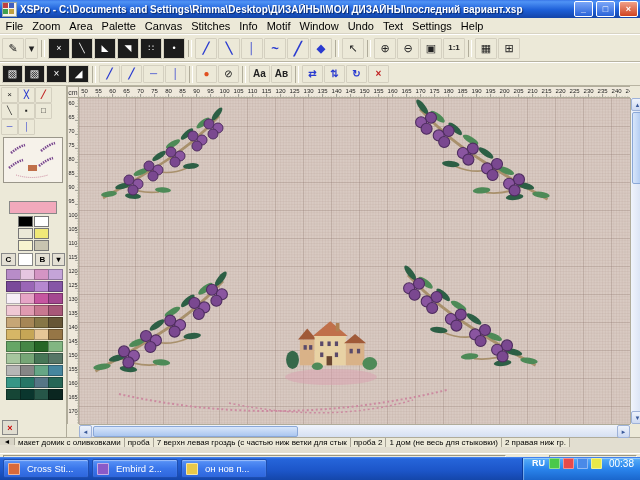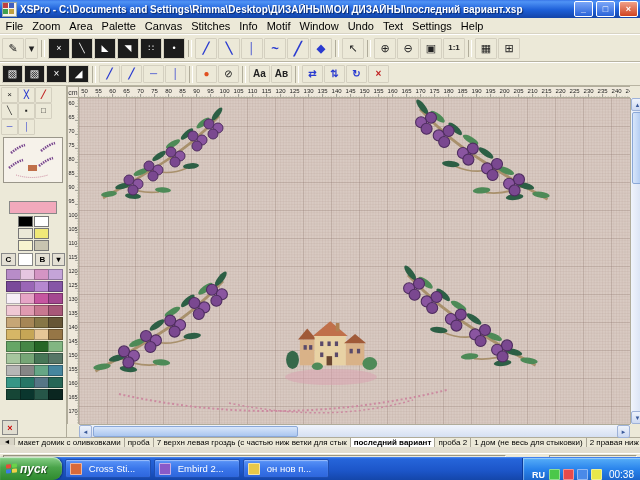--- a/index.html
+++ b/index.html
@@ -81,21 +81,21 @@
     background:linear-gradient(180deg,#4a8cf6 0%,#2665da 8%,#1c55c8 60%,#1446aa 100%)}
   .start-btn{height:23px;flex:none;padding:0 15px 0 6px;border-radius:0 9px 9px 0;display:flex;align-items:center;gap:3px;color:#fff;font-weight:bold;font-style:italic;font-size:12px;
     background:linear-gradient(180deg,#8cd28c 0%,#4aa44a 45%,#2f8a2f 100%);box-shadow:inset 0 1px 1px rgba(255,255,255,.6),1px 0 2px rgba(0,0,0,.4);text-shadow:1px 1px 1px #1a4a1a}
   .win-flag{display:grid;grid-template-columns:5px 5px;grid-template-rows:4px 4px;gap:1px;transform:skewY(-6deg)}
   .win-flag i{display:block;border-radius:1px}
   .task-buttons{display:flex;align-items:center;flex:none}
   .task-btn{width:86px;height:19px;margin-left:3px;padding:0 4px;box-sizing:border-box;border:1px solid #1e4eb0;border-radius:2px;display:flex;align-items:center;gap:7px;color:#fff;font-size:9.5px;overflow:hidden;white-space:nowrap;
     background:linear-gradient(180deg,#5a94f8,#3a76ea 50%,#2e66dc);box-shadow:inset 0 1px 1px rgba(255,255,255,.4)}
   .task-icon{width:10px;height:10px;border-radius:1px;flex:none;border:1px solid rgba(255,255,255,.5)}
   .task-label{overflow:hidden}
-  .tray{margin-left:auto;height:22px;display:flex;align-items:flex-end;gap:4px;padding:0 6px 0 9px;color:#fff;
+  .tray{margin-left:auto;height:22px;display:flex;align-items:flex-start;gap:4px;padding:0 6px 0 9px;color:#fff;
     background:linear-gradient(180deg,#57aef8 0%,#2a84ec 50%,#1a66cc 100%);border-left:1px solid #0a3a9a;box-shadow:inset 1px 1px 1px rgba(255,255,255,.4)}
   .tray-lang{font-size:9px;font-weight:bold}
   .tray-ico{width:9px;height:9px;border-radius:1px;flex:none;border:1px solid rgba(255,255,255,.4)}
   .tray-clock{font-size:10px;padding-left:3px}
 </style>
 </head>
 <body>
 
 <div class="screen">
 
@@ -734,42 +734,32 @@
       </div>
       <div class="scroll-corner"></div>
     </div>
   </div>
 
   <div class="tabbar" id="tabbar">
     <span class="tab-scroll">◄</span>
   <span class="tab">макет домик с оливковками</span>
       <span class="tab">проба</span>
       <span class="tab">7 верхн левая гроздь (с частью ниж ветки для стык</span>
-      <span class="tab active">последний вариант</span>
       <span class="tab">проба 2</span>
       <span class="tab">1 дом (не весь для стыковки)</span>
       <span class="tab">2 правая ниж гр.</span>
     </div>
 
   <div class="statusbar">
     <span class="status-left"></span>
     <span class="status-colour">Colour:</span>
     <span class="status-color-box"></span>
   </div>
 
   <div class="taskbar">
-    <span class="start-btn">
-      <span class="win-flag">
-        <i style="background:#e84a3a"></i>
-          <i style="background:#6ad24a"></i>
-          <i style="background:#3a7ae8"></i>
-          <i style="background:#f0d24a"></i>
-      </span>
-      <span>пуск</span>
-    </span>
     <span class="task-buttons" id="taskButtons">
         <span class="task-btn">
           <span class="task-icon" style="background: rgb(216, 106, 58);"></span>
           <span class="task-label">Cross Sti...</span>
         </span>
         <span class="task-btn">
           <span class="task-icon" style="background: rgb(138, 90, 200);"></span>
           <span class="task-label">Embird 2...</span>
         </span>
         <span class="task-btn">

